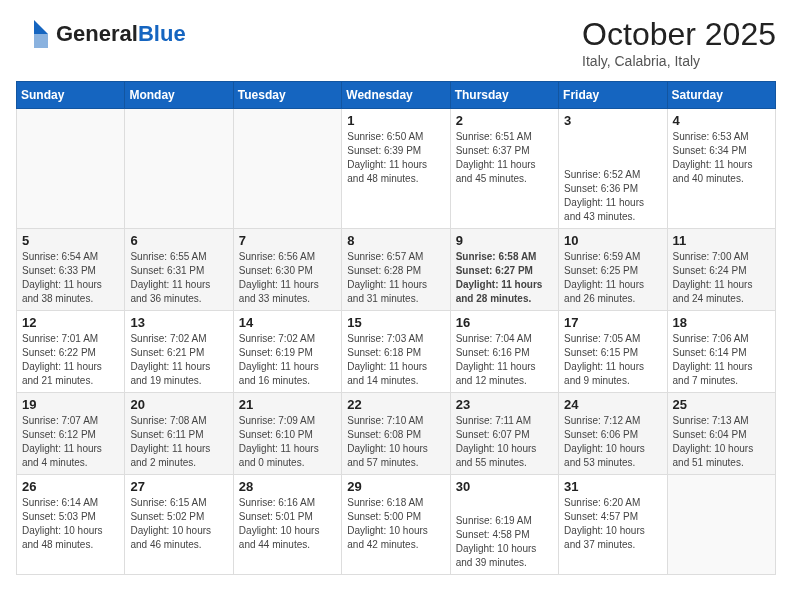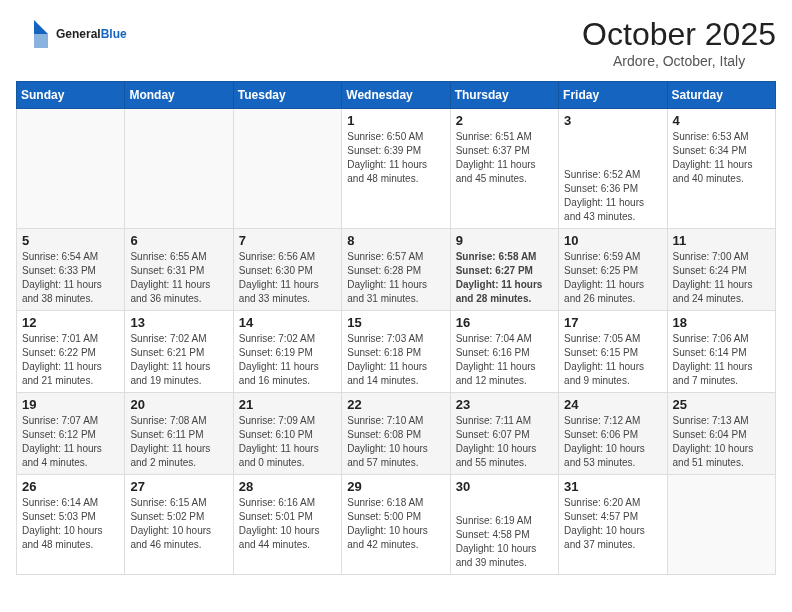--- a/index.html
+++ b/index.html
@@ -20,21 +20,21 @@
       display: flex;
       flex-direction: column;
       align-items: flex-start;
     }
     .logo-wrapper {
       display: flex;
       align-items: center;
       gap: 4px;
     }
     .title-block {
-      text-align: center;
+      text-align: left;
     }
     .month-title {
       font-size: 32px;
       font-weight: normal;
       color: #222;
     }
     .location {
       font-size: 14px;
       color: #555;
     }
@@ -85,26 +85,26 @@
 
 <div class="header">
   <div class="logo-wrapper">
     <svg width="36" height="36" viewBox="0 0 36 36">
       <rect x="0" y="0" width="36" height="36" fill="none"></rect>
 
       <polygon points="18,4 32,18 18,18" fill="#1565c0"></polygon>
       <polygon points="18,18 32,18 32,32 18,32" fill="#1565c0" opacity="0.5"></polygon>
     </svg>
     <div class="logo">
-      <span style="font-size:12px;font-weight:bold;color:#222;">General<span style="color:#1565c0;">Blue</span></span>
+      <span style="font-size:22px;font-weight:bold;color:#222;">General<span style="color:#1565c0;">Blue</span></span>
     </div>
   </div>
   <div class="title-block">
     <div class="month-title">October 2025</div>
-    <div class="location">Ardore, October, Italy</div>
+    <div class="location">Italy, Calabria, Italy</div>
   </div>
 </div>
 
 <table class="calendar">
   <thead>
     <tr>
     <th>Sunday</th>
         <th>Monday</th>
         <th>Tuesday</th>
         <th>Wednesday</th>

